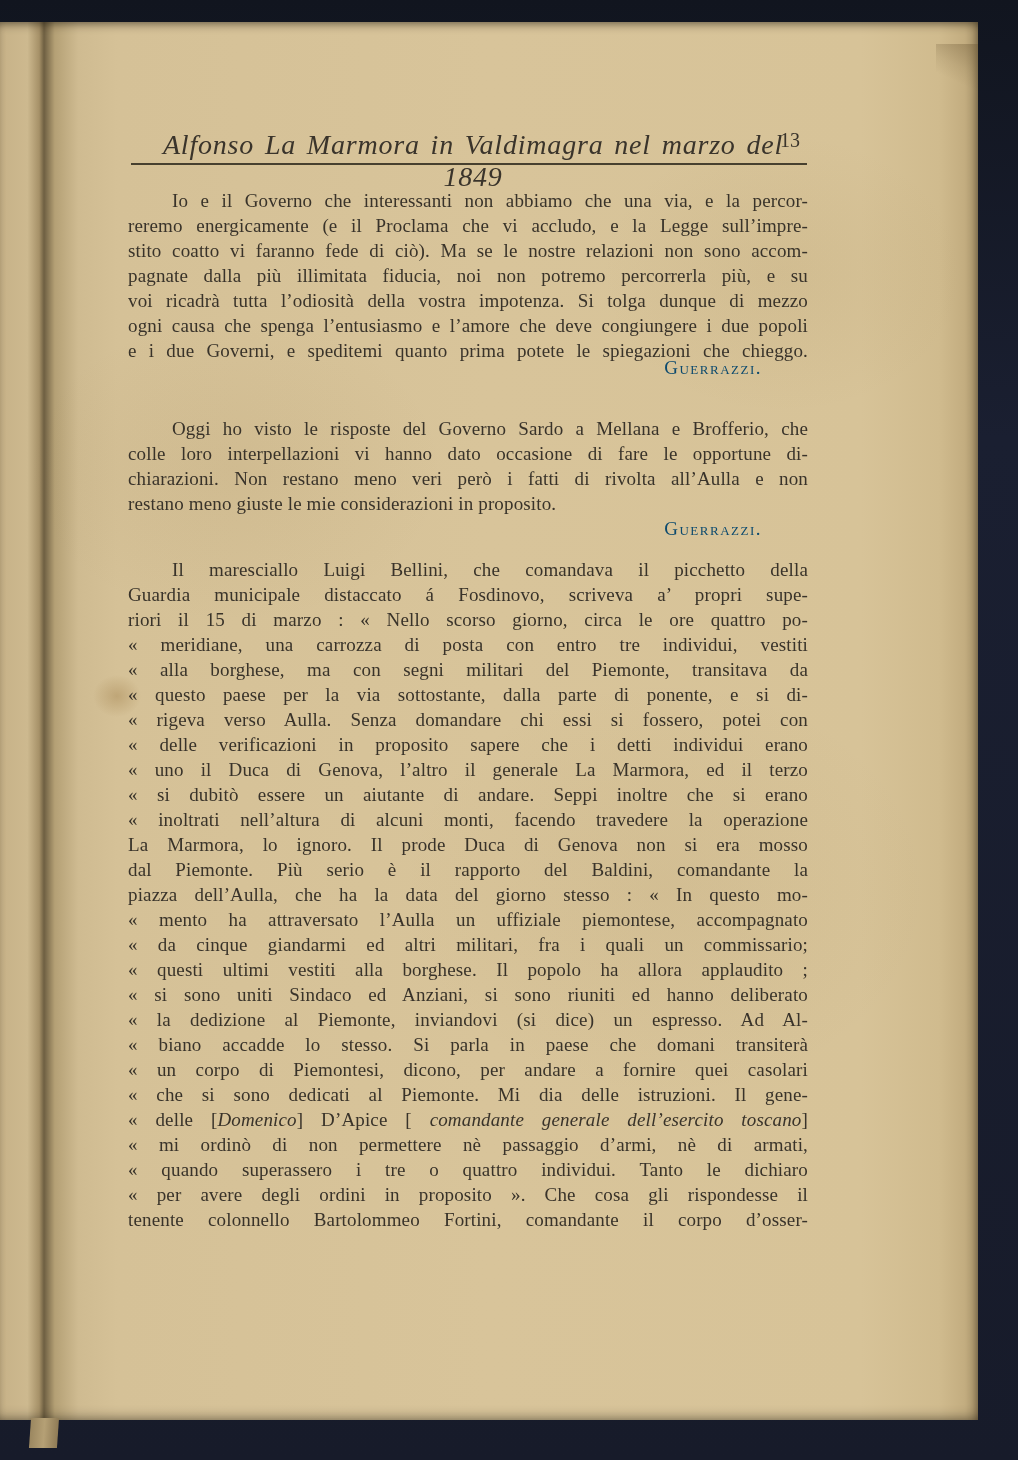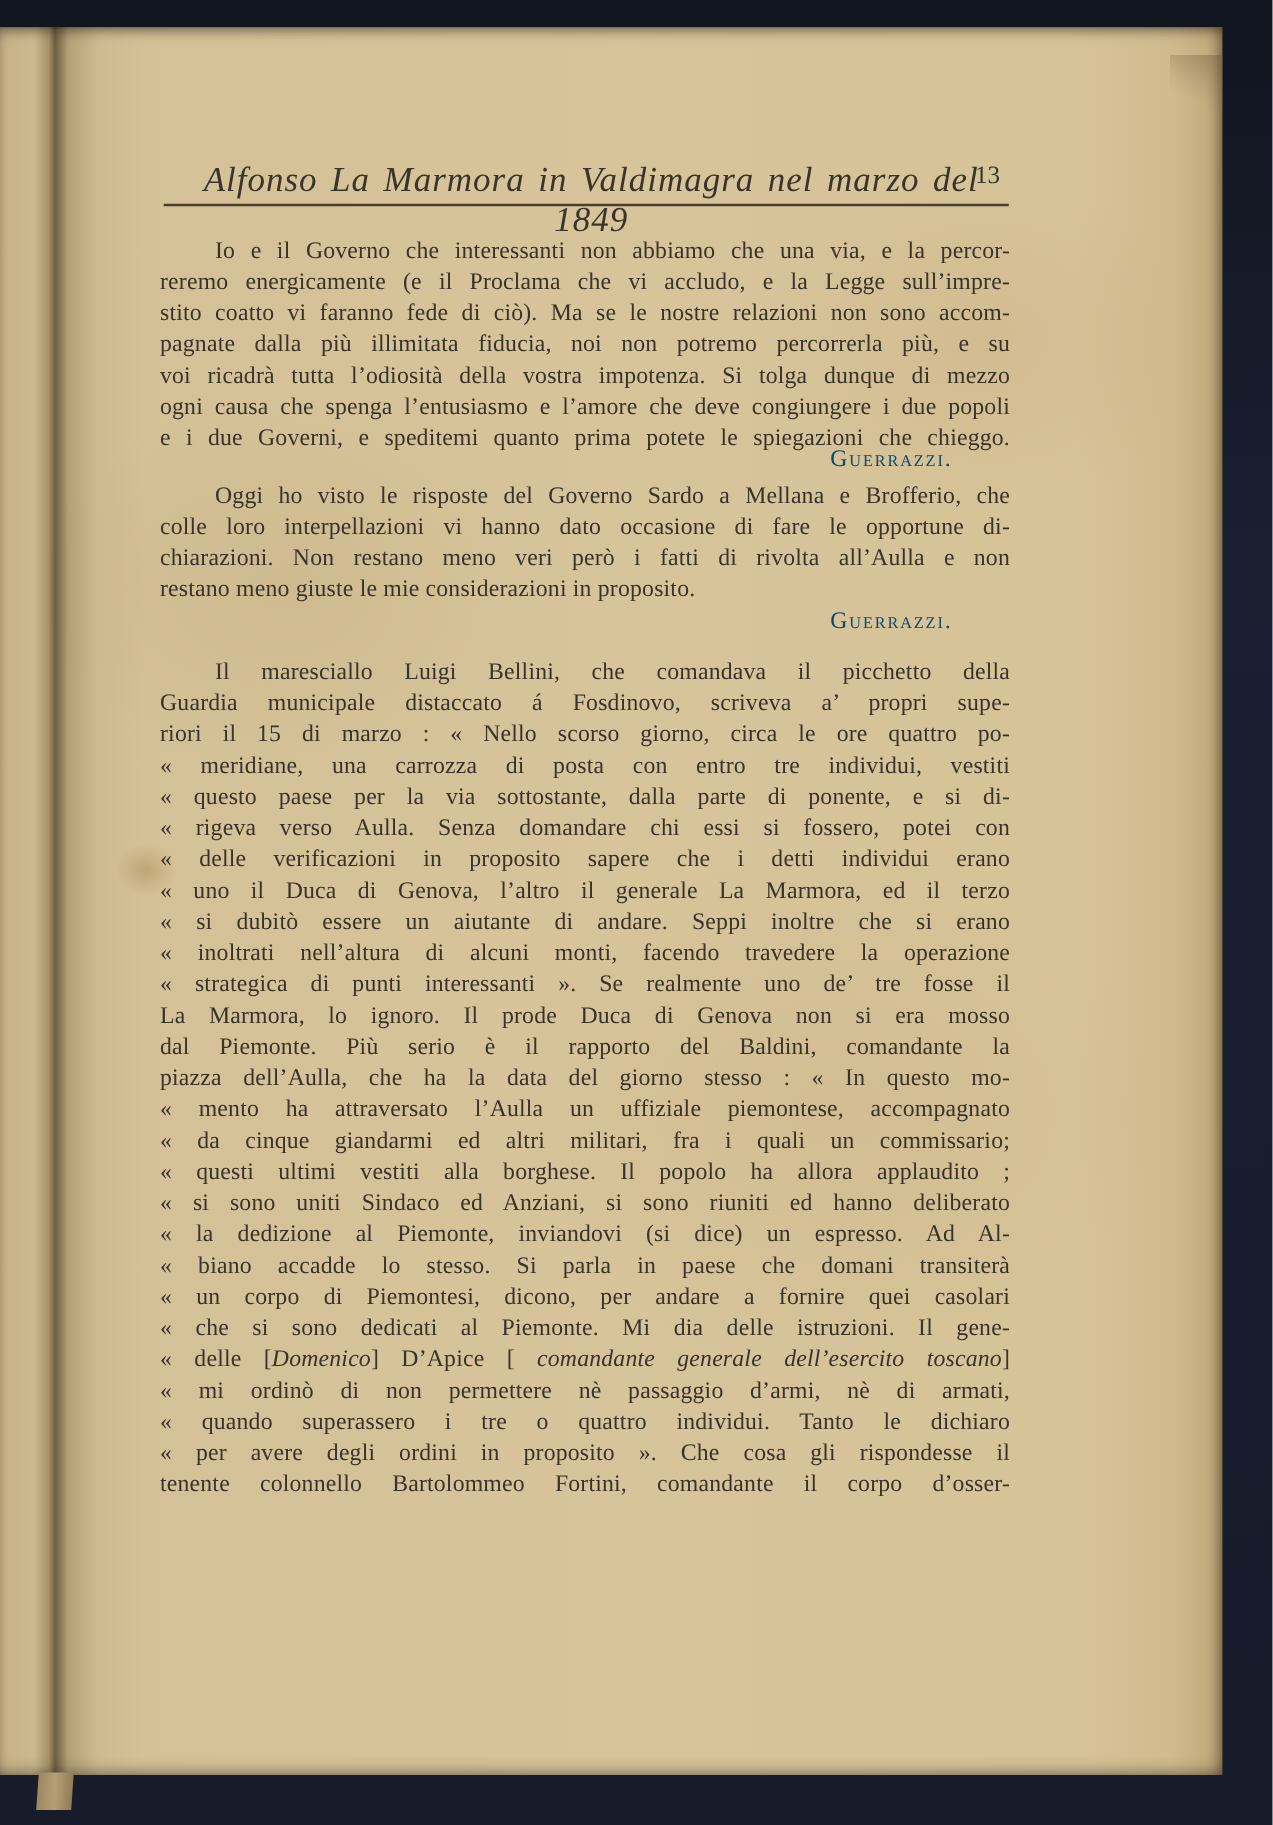--- a/index.html
+++ b/index.html
@@ -61,21 +61,21 @@
   }
   .j { text-align:justify; text-align-last:justify; }
   .indent { text-indent:44px; }
   .it { font-style:italic; }
   .sig {
     display:block; height:25px; line-height:25px; text-align:right;
     padding-right:46px; font-size:19px; font-variant:small-caps;
     letter-spacing:1.5px; color:#0c4a6e;
   }
   .sig1 { margin-top:-8px; }
-  .p2 { margin-top:4px; }
+  .p2 { margin-top:36px; }
   .sig2 { margin-top:0; }
   .p3 { margin-top:16px; }
 </style>
 </head>
 <body>
 
 <div class="book">
   <div class="stain"></div>
   <div class="dogear"></div>
 </div>
@@ -106,27 +106,27 @@
     <div class="line j">chiarazioni. Non restano meno veri però i fatti di rivolta all’Aulla e non</div>
     <div class="line">restano meno giuste le mie considerazioni in proposito.</div>
   </div>
   <span class="sig sig2">Guerrazzi.</span>
 
   <div class="p3">
     <div class="line j indent">Il maresciallo Luigi Bellini, che comandava il picchetto della</div>
     <div class="line j">Guardia municipale distaccato á Fosdinovo, scriveva a’ propri supe-</div>
     <div class="line j">riori il 15 di marzo : « Nello scorso giorno, circa le ore quattro po-</div>
     <div class="line j">« meridiane, una carrozza di posta con entro tre individui, vestiti</div>
+    <div class="line j">« alla borghese, ma con segni militari del Piemonte, transitava da</div>
     <div class="line j">« questo paese per la via sottostante, dalla parte di ponente, e si di-</div>
     <div class="line j">« rigeva verso Aulla. Senza domandare chi essi si fossero, potei con</div>
     <div class="line j">« delle verificazioni in proposito sapere che i detti individui erano</div>
     <div class="line j">« uno il Duca di Genova, l’altro il generale La Marmora, ed il terzo</div>
     <div class="line j">« si dubitò essere un aiutante di andare. Seppi inoltre che si erano</div>
     <div class="line j">« inoltrati nell’altura di alcuni monti, facendo travedere la operazione</div>
-    <div class="line j">« strategica di punti interessanti ». Se realmente uno de’ tre fosse il</div>
     <div class="line j">La Marmora, lo ignoro. Il prode Duca di Genova non si era mosso</div>
     <div class="line j">dal Piemonte. Più serio è il rapporto del Baldini, comandante la</div>
     <div class="line j">piazza dell’Aulla, che ha la data del giorno stesso : « In questo mo-</div>
     <div class="line j">« mento ha attraversato l’Aulla un uffiziale piemontese, accompagnato</div>
     <div class="line j">« da cinque giandarmi ed altri militari, fra i quali un commissario;</div>
     <div class="line j">« questi ultimi vestiti alla borghese. Il popolo ha allora applaudito ;</div>
     <div class="line j">« si sono uniti Sindaco ed Anziani, si sono riuniti ed hanno deliberato</div>
     <div class="line j">« la dedizione al Piemonte, inviandovi (si dice) un espresso. Ad Al-</div>
     <div class="line j">« biano accadde lo stesso. Si parla in paese che domani transiterà</div>
     <div class="line j">« un corpo di Piemontesi, dicono, per andare a fornire quei casolari</div>

